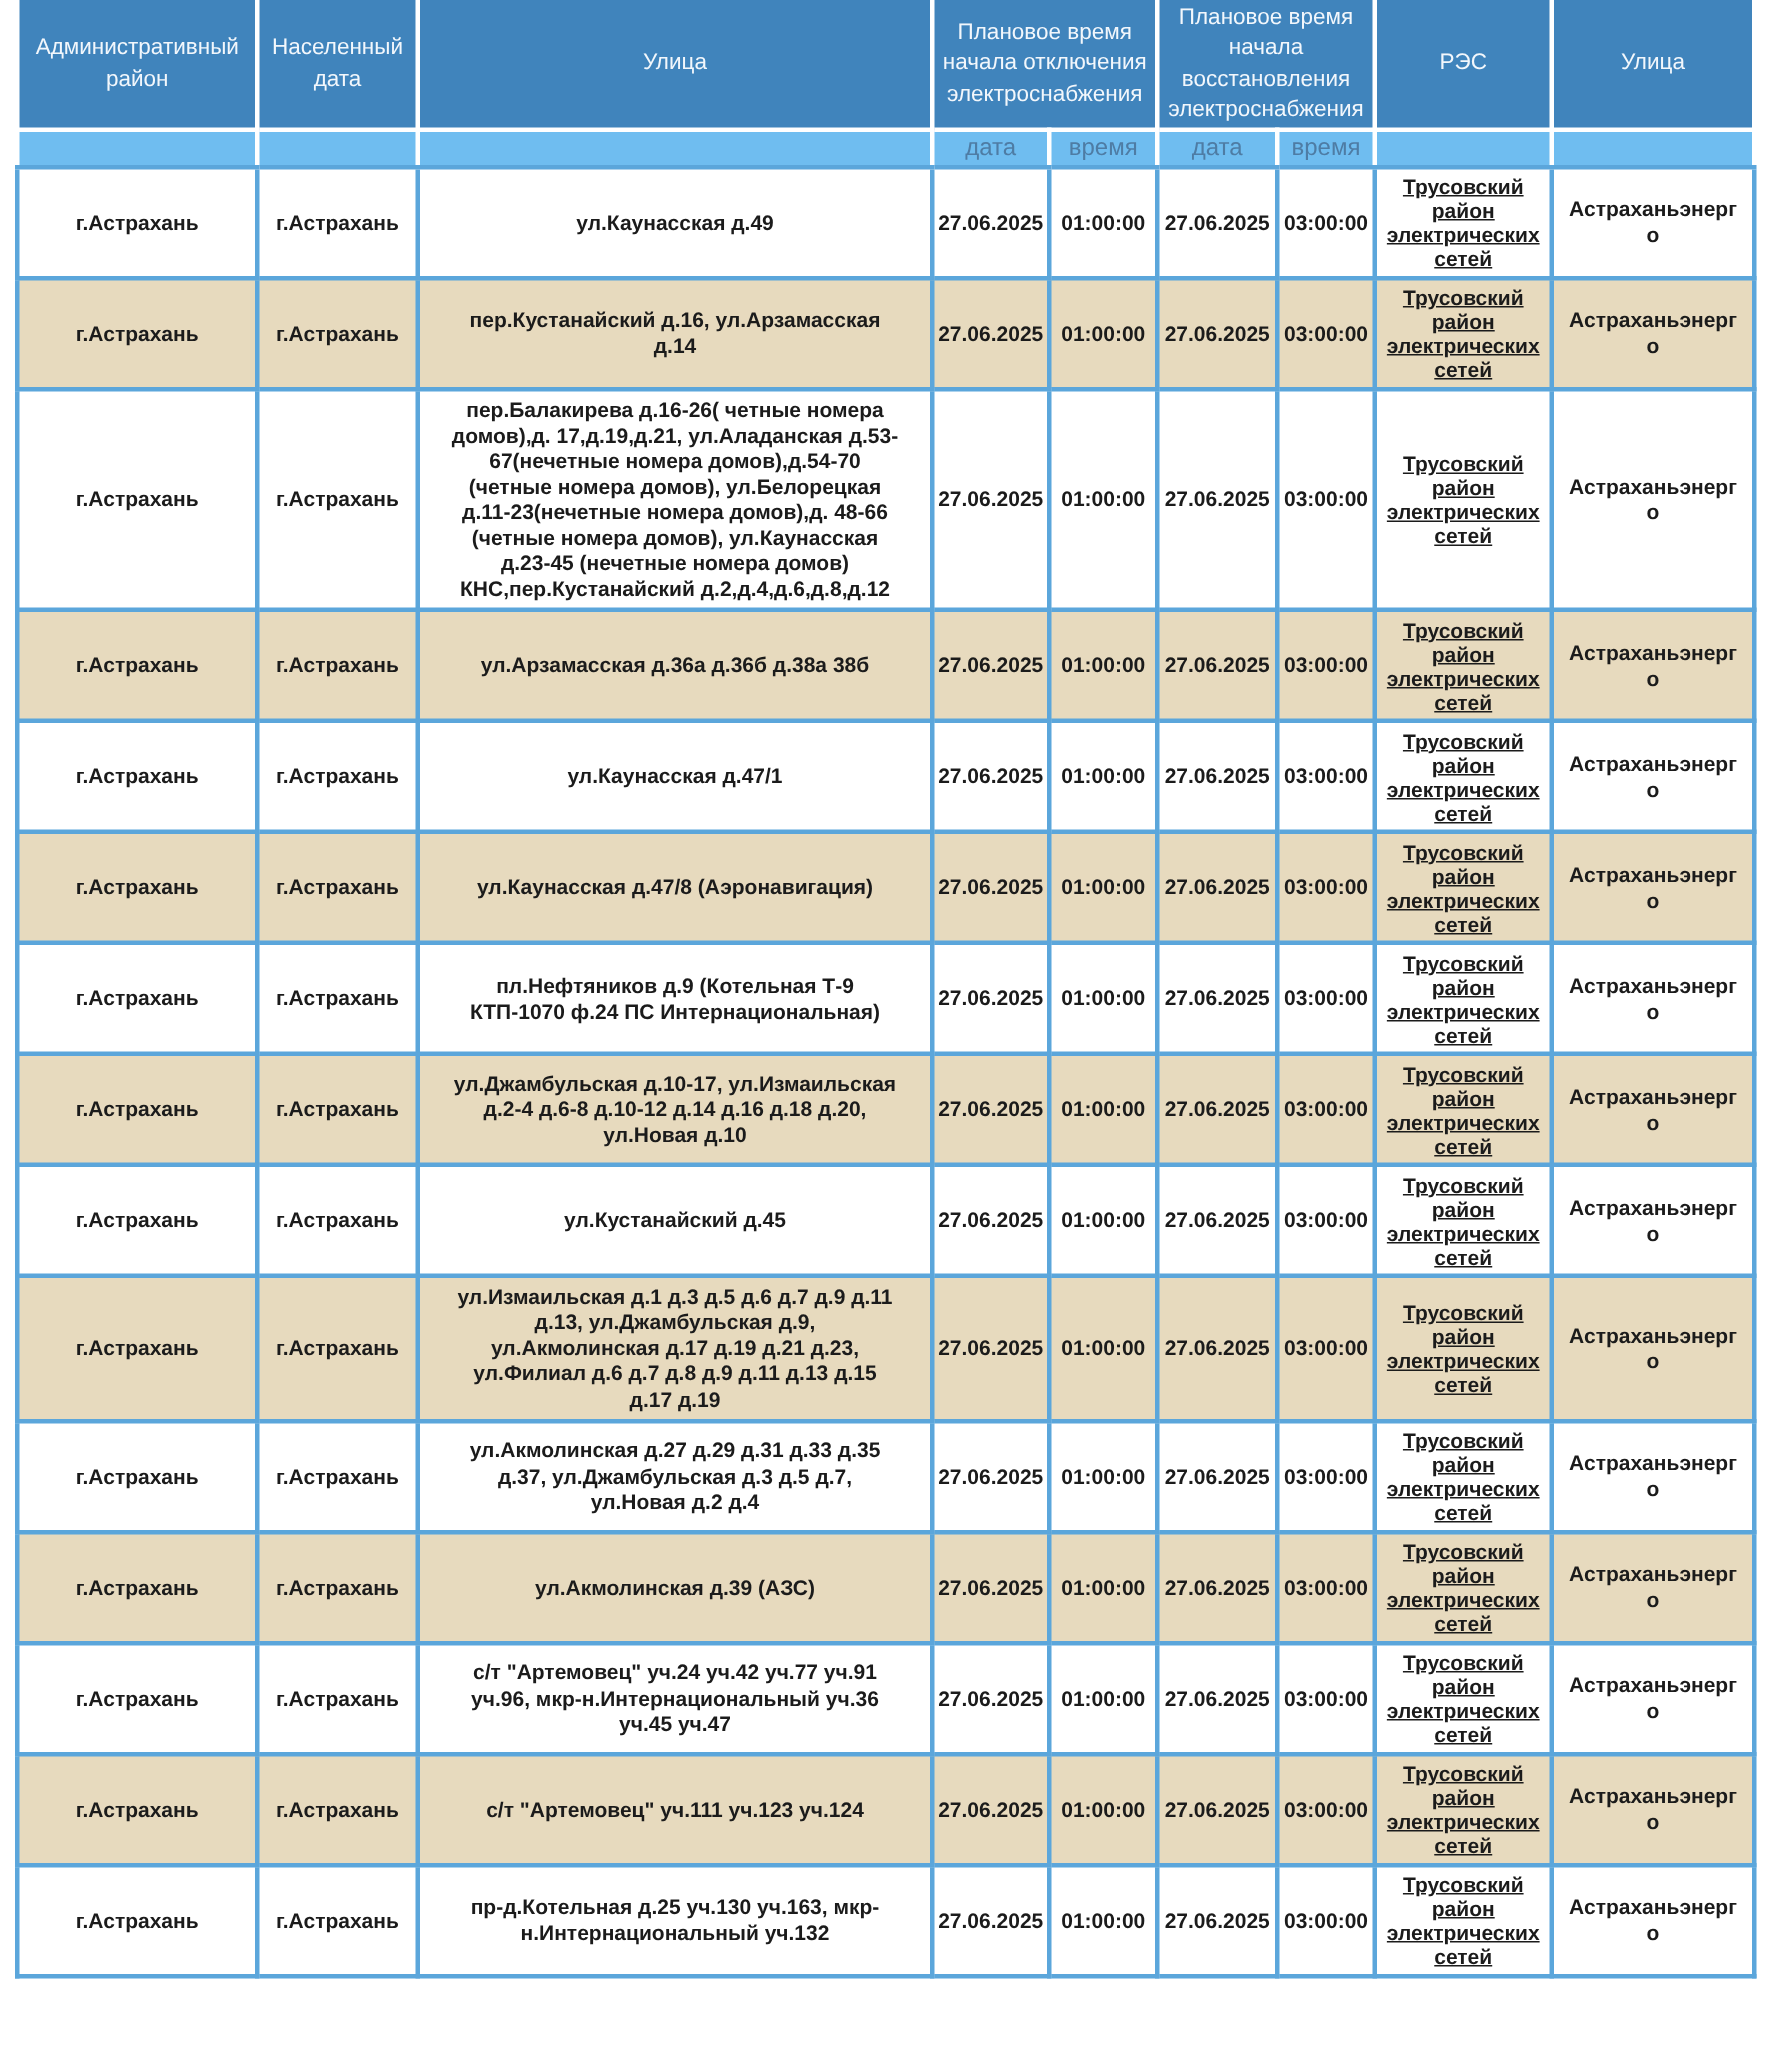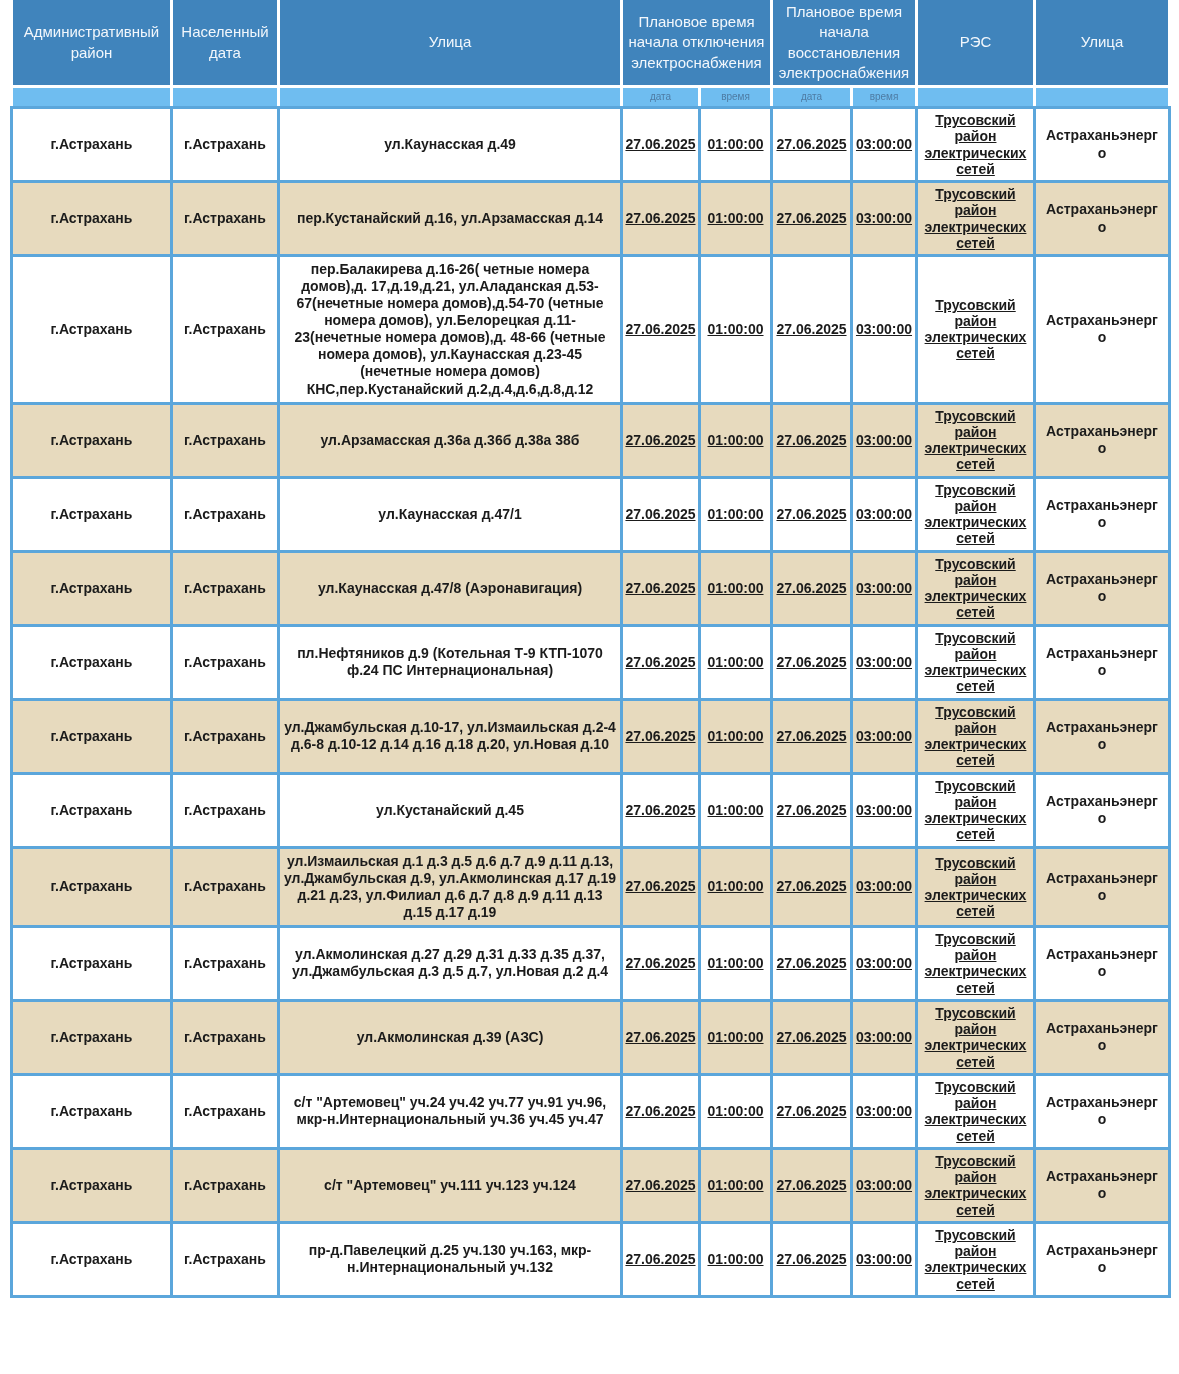--- a/index.html
+++ b/index.html
@@ -38,42 +38,42 @@
     text-align: center;
     vertical-align: middle;
     border: 3px solid #ffffff;
     border-top: none;
     padding: 2px 4px;
   }
   thead tr.main-header th { height: 83px; }
   thead tr.sub-header th {
     background: var(--subheader-bg);
     color: var(--subheader-text);
-    font-size: 10px;
+    font-size: 16px;
     height: 21px;
     padding: 0 2px;
     border-bottom: 3px solid var(--border);
   }
   
   tbody td {
     border: 3px solid var(--border);
     background: var(--row-bg);
     color: var(--body-text);
     font-size: 14px;
     font-weight: 700;
     text-align: center;
     vertical-align: middle;
     line-height: 1.22;
     padding: 4px 6px;
     height: 74px;
     word-wrap: break-word;
   }
   tbody tr:nth-child(even) td { background: var(--row-alt-bg); }
-  tbody td.cell-street { padding: 4px 3px; }
-  tbody td.cell-date, tbody td.cell-time { padding: 2px 1px; text-decoration: underline; }
+  tbody td.cell-street { padding: 4px 20px; }
+  tbody td.cell-date, tbody td.cell-time { padding: 2px 1px; }
   tbody td.cell-res { line-height: 1.15; padding: 2px 2px; text-decoration: underline; }
 </style>
 </head>
 <body>
 
 <table class="outage-table">
   <colgroup>
     <col style="width:160px">
     <col style="width:107px">
     <col style="width:343px">
@@ -257,21 +257,21 @@
         <td class="cell-date">27.06.2025</td>
         <td class="cell-time">01:00:00</td>
         <td class="cell-date">27.06.2025</td>
         <td class="cell-time">03:00:00</td>
         <td class="cell-res">Трусовский район электрических сетей</td>
         <td class="cell-branch">Астраханьэнерго</td>
       </tr>
       <tr>
         <td class="cell-district">г.Астрахань</td>
         <td class="cell-settlement">г.Астрахань</td>
-        <td class="cell-street">пр-д.Павелецкий д.25 уч.130 уч.163, мкр-н.Интернациональный уч.132</td>
+        <td class="cell-street">пр-д.Котельная д.25 уч.130 уч.163, мкр-н.Интернациональный уч.132</td>
         <td class="cell-date">27.06.2025</td>
         <td class="cell-time">01:00:00</td>
         <td class="cell-date">27.06.2025</td>
         <td class="cell-time">03:00:00</td>
         <td class="cell-res">Трусовский район электрических сетей</td>
         <td class="cell-branch">Астраханьэнерго</td>
       </tr>
     </tbody>
 </table>
 

